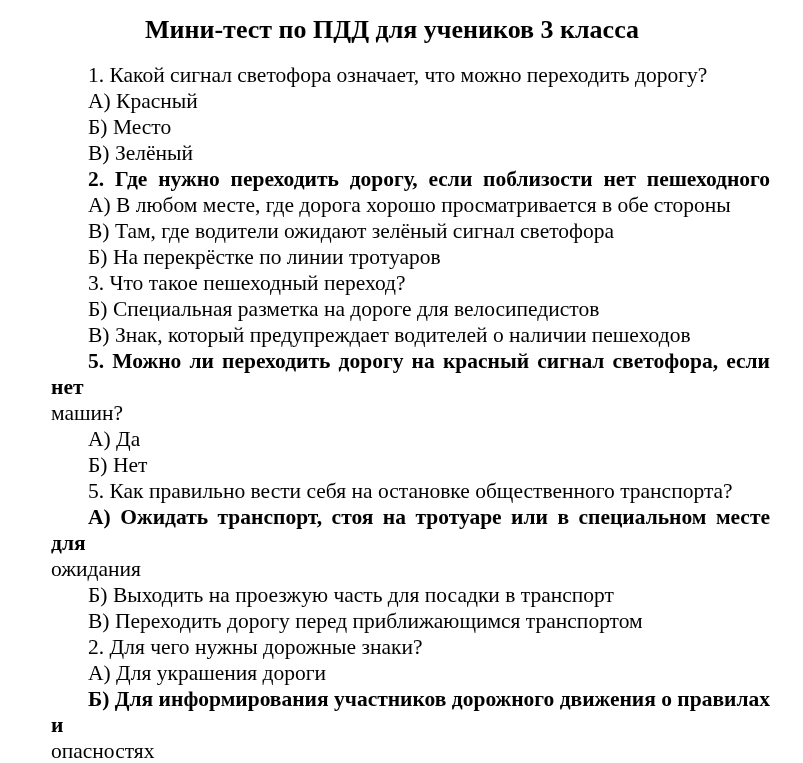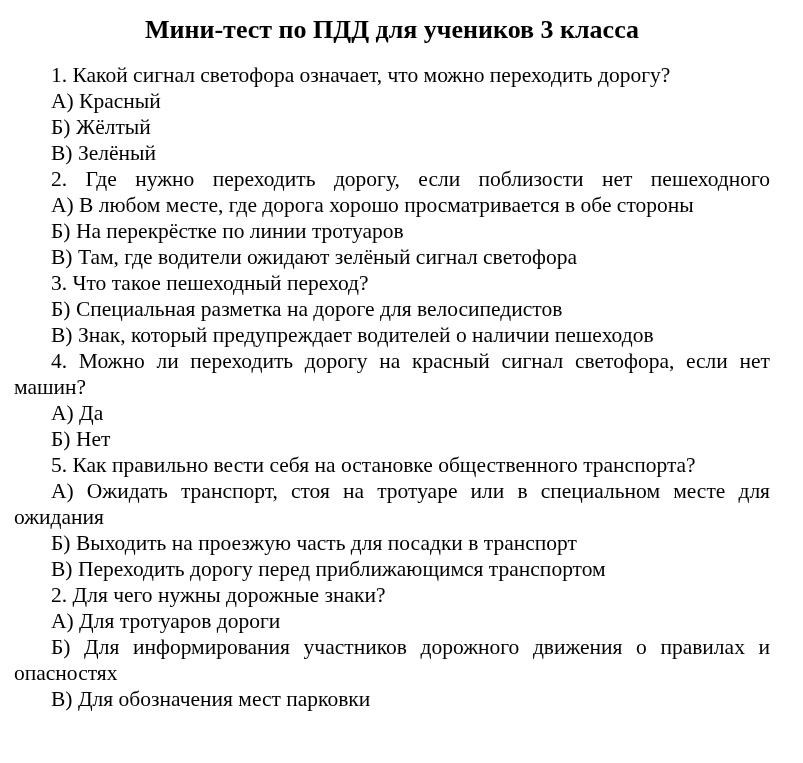--- a/index.html
+++ b/index.html
@@ -26,77 +26,79 @@
     text-align: center;
     white-space: nowrap;
   }
   .doc-body {
     font-size: 21.5px;
     line-height: 26px;
   }
   .ln {
     min-height: 26px;
     white-space: nowrap;
+    margin-left: 37px;
   }
   .indent {
     text-indent: 37px;
   }
   
   .just {
     white-space: normal;
     text-align: justify;
     text-align-last: justify;
+    font-weight: bold;
   }
 </style>
 </head>
 <body>
 
 <div class="page">
 
   <h1 class="doc-title">Мини-тест по ПДД для учеников 3 класса</h1>
 
   <div class="doc-body">
 
     <div>
       <div class="ln indent">1. Какой сигнал светофора означает, что можно переходить дорогу?</div>
       <div class="ln indent">А) Красный</div>
-      <div class="ln indent">Б) Жёлтый</div>
+      <div class="ln indent">Б) Место</div>
       <div class="ln indent">В) Зелёный</div>
     </div>
 
     <div>
       <div class="ln indent just">2. Где нужно переходить дорогу, если поблизости нет пешеходного</div>
       <div class="ln indent">А) В любом месте, где дорога хорошо просматривается в обе стороны</div>
+      <div class="ln indent">В) Там, где водители ожидают зелёный сигнал светофора</div>
       <div class="ln indent">Б) На перекрёстке по линии тротуаров</div>
-      <div class="ln indent">В) Там, где водители ожидают зелёный сигнал светофора</div>
     </div>
 
     <div>
       <div class="ln indent">3. Что такое пешеходный переход?</div>
       <div class="ln indent">Б) Специальная разметка на дороге для велосипедистов</div>
       <div class="ln indent">В) Знак, который предупреждает водителей о наличии пешеходов</div>
     </div>
 
     <div>
-      <div class="ln indent just">4. Можно ли переходить дорогу на красный сигнал светофора, если нет</div>
+      <div class="ln indent just">5. Можно ли переходить дорогу на красный сигнал светофора, если нет</div>
       <div class="ln">машин?</div>
       <div class="ln indent">А) Да</div>
       <div class="ln indent">Б) Нет</div>
     </div>
 
     <div>
       <div class="ln indent">5. Как правильно вести себя на остановке общественного транспорта?</div>
       <div class="ln indent just">А) Ожидать транспорт, стоя на тротуаре или в специальном месте для</div>
       <div class="ln">ожидания</div>
       <div class="ln indent">Б) Выходить на проезжую часть для посадки в транспорт</div>
       <div class="ln indent">В) Переходить дорогу перед приближающимся транспортом</div>
     </div>
 
     <div>
       <div class="ln indent">2. Для чего нужны дорожные знаки?</div>
-      <div class="ln indent">А) Для тротуаров дороги</div>
+      <div class="ln indent">А) Для украшения дороги</div>
       <div class="ln indent just">Б) Для информирования участников дорожного движения о правилах и</div>
       <div class="ln">опасностях</div>
       <div class="ln indent">В) Для обозначения мест парковки</div>
     </div>
 
   </div>
 </div>
 
 </body></html>

